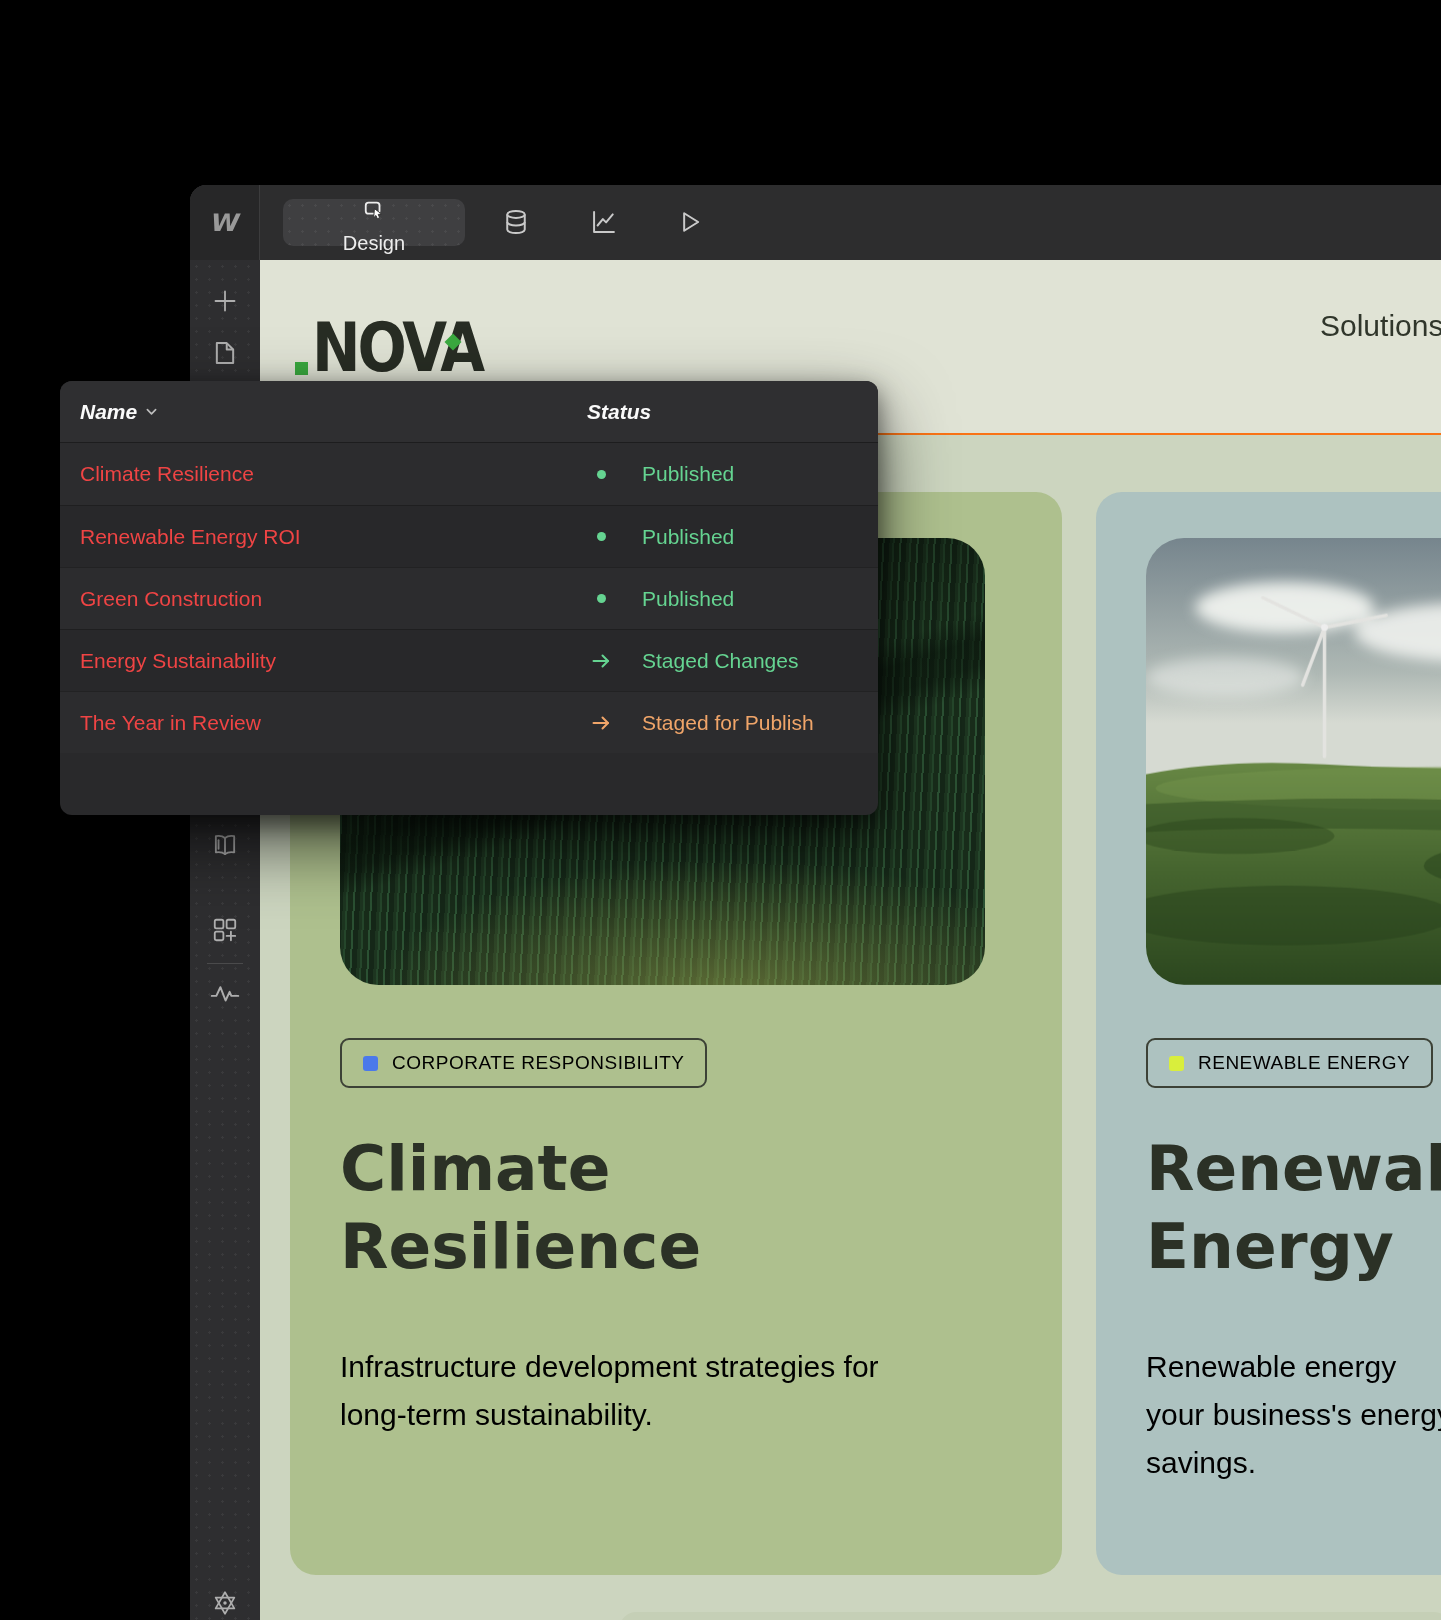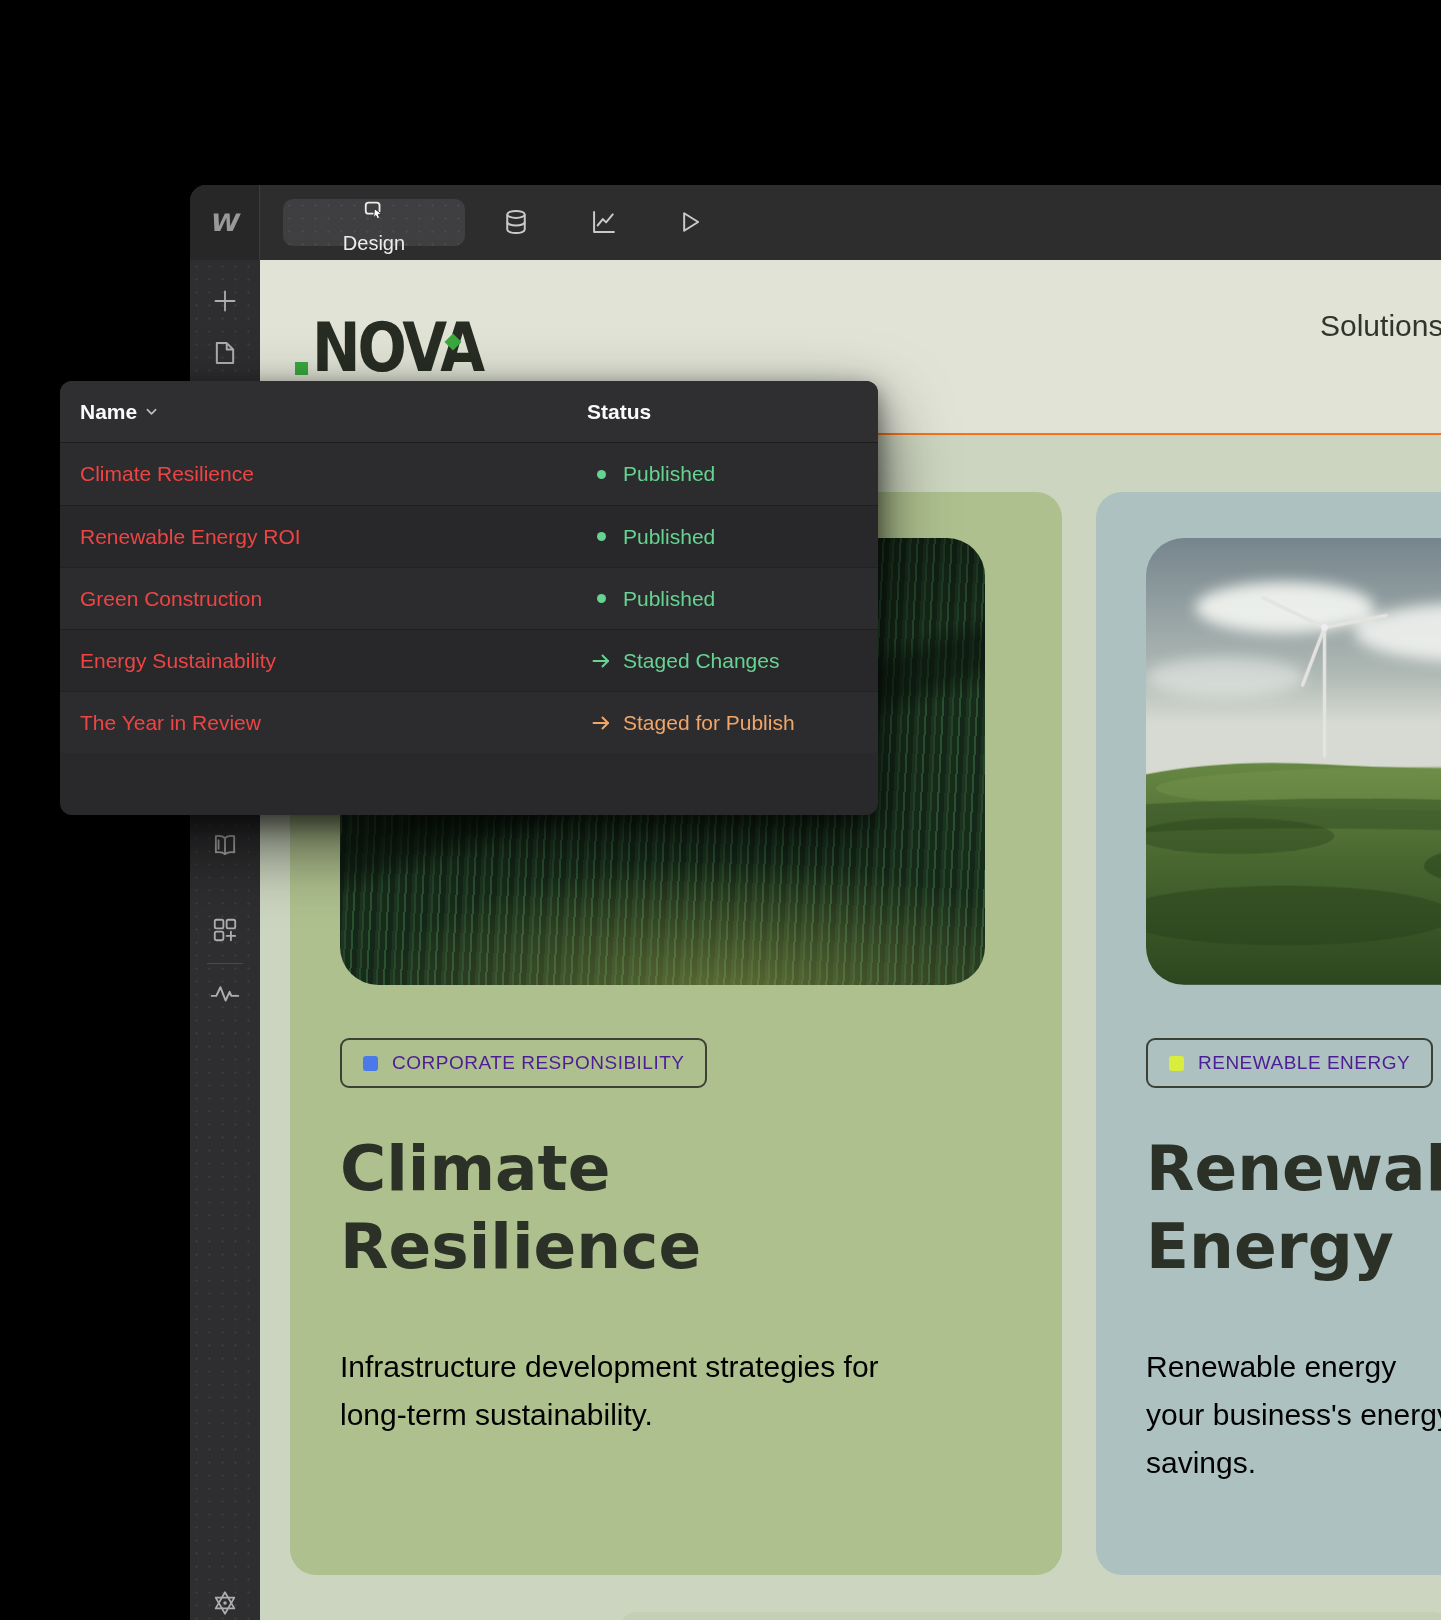--- a/index.html
+++ b/index.html
@@ -58,49 +58,49 @@
   .palm{background:
       radial-gradient(90% 52% at 60% 104%,rgba(158,170,80,.55),rgba(158,170,80,0) 62%),
       linear-gradient(162deg,rgba(0,0,0,0) 43%,rgba(8,18,10,.55) 47%,rgba(8,18,10,.5) 51%,rgba(0,0,0,0) 55%),
       linear-gradient(180deg,rgba(0,0,0,.28),rgba(0,0,0,0) 30%),
       repeating-linear-gradient(93deg,#152718 0 5px,#1d3520 5px 8px,#25462b 8px 10px,#182c1a 10px 15px,#2b5133 15px 17px);
       background-color:#1a2f1d;}
   .turbine-img{width:100%;height:100%;display:block;}
 
   .tag{position:absolute;left:50px;top:546px;height:50px;border:2px solid #3c4136;border-radius:9px;
        display:inline-flex;align-items:center;gap:14px;padding:0 21px;font-size:19px;
-       letter-spacing:.5px;color:#4c1d95;white-space:nowrap;background:transparent;}
+       letter-spacing:.5px;color:#000000;white-space:nowrap;background:transparent;}
   .tag-sq{width:15px;height:15px;border-radius:3px;flex:none;}
 
   .card-title{position:absolute;left:50px;top:638px;font-family:"DejaVu Sans",sans-serif;
               font-weight:600;font-size:63px;line-height:78px;color:#2b3126;margin:0;}
   .card-title div{white-space:nowrap;}
   .card-desc{position:absolute;left:50px;top:851px;font-size:30px;line-height:48px;color:#000000;}
   .card-desc div{white-space:nowrap;}
 
   .next-hint{position:absolute;left:360px;top:1352px;width:830px;height:30px;
              border-radius:16px 16px 0 0;background:#c5cfb6;}
 
   
   .cms-panel{position:absolute;left:60px;top:381px;width:818px;height:434px;background:#29292b;
              border-radius:12px;overflow:hidden;z-index:5;
              box-shadow:0 30px 70px rgba(0,0,0,.62),0 8px 24px rgba(0,0,0,.5);}
   .panel-head{position:relative;height:62px;background:#2f2f31;border-bottom:1px solid #1d1d1e;
               display:flex;align-items:center;padding:12px 20px;color:#fafafa;
-              font-size:21px;font-weight:700;}
+              font-size:21px;font-weight:700;font-style:italic;}
   .name-sort{display:flex;align-items:center;gap:9px;}
   .name-sort svg{color:#bdbdbd;}
   .status-head{position:absolute;left:527px;}
 
   .row{position:relative;height:62px;display:flex;align-items:center;font-size:21px;}
   .row:nth-child(odd){background:#2c2c2e;}
   .row:nth-child(even){background:#28282a;}
   .row + .row{border-top:1px solid rgba(0,0,0,.22);}
   .row-name{padding-left:20px;color:#ef4444;}
-  .row-status{position:absolute;left:528px;display:flex;align-items:center;gap:9px;}
+  .row-status{position:absolute;left:528px;display:flex;align-items:center;gap:28px;}
   .st-icon{width:26px;height:26px;display:flex;align-items:center;justify-content:center;flex:none;}
   .st-dot{width:9px;height:9px;border-radius:50%;background:currentColor;}
   .t-published .row-status{color:#65d491;}
   .t-staged-changes .row-status{color:#65d491;}
   .t-archived .row-status{color:#a9a9a9;}
   .t-staged-publish .row-status{color:#f0a569;}
 </style>
 </head>
 <body>
 

